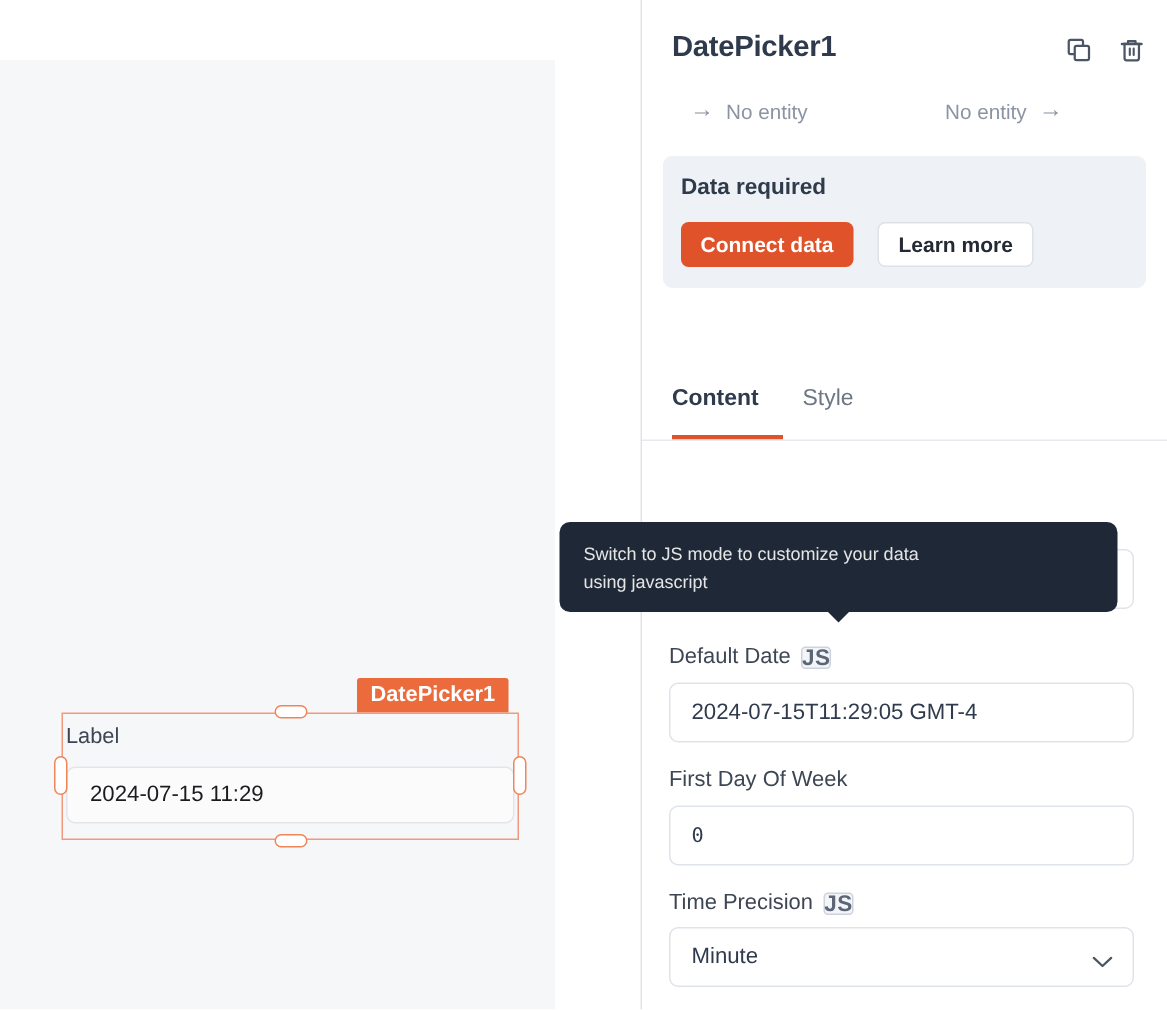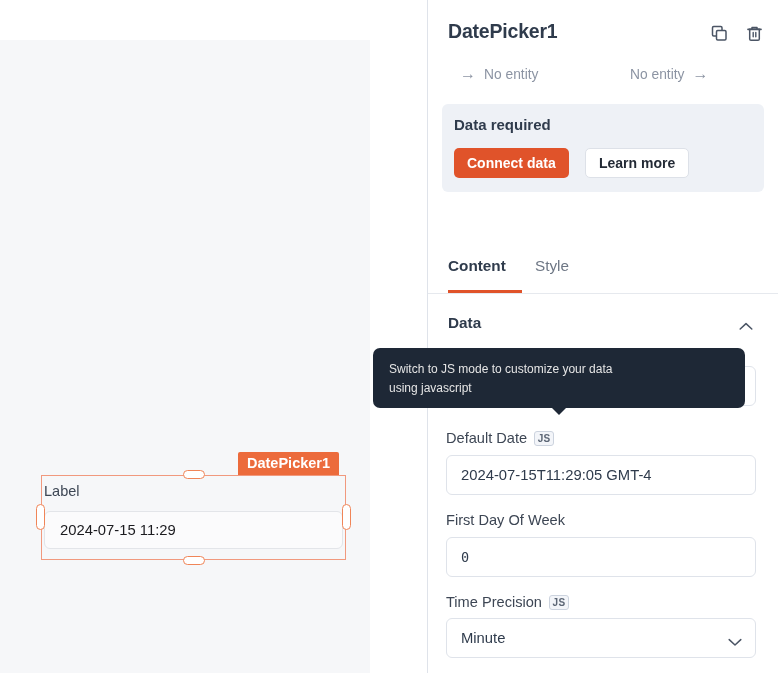--- a/index.html
+++ b/index.html
@@ -212,21 +212,21 @@
   .field-label {
     position: absolute;
     font-size: 14.6px; color: #3d4654;
     display: flex; align-items: center; gap: 7px;
   }
   .js-badge {
     display: inline-flex; align-items: center; justify-content: center;
     width: 20px; height: 15px;
     border: 1px solid #ccd3de; border-radius: 3px;
     background: #f3f5f9;
-    font-size: 10px; font-weight: 700; color: #5c6personal;
+    font-size: 15px; font-weight: 700; color: #5c6personal;
     color: #5c6675;
     letter-spacing: 0.3px;
   }
   .field-input {
     position: absolute; left: 18px;
     width: 310px; height: 40px;
     border: 1px solid #dfe3ea; border-radius: 6px;
     background: #ffffff;
     display: flex; align-items: center;
     padding-left: 14px;
@@ -339,28 +339,20 @@
     </div>
 
 
     <div id="tabs">
       <div class="tab" id="tab-content">Content</div>
       <div class="tab" id="tab-style">Style</div>
       <div id="tab-content-underline"></div>
       <div id="tabs-underline"></div>
     </div>
 
-    <div id="data-section-hdr">
-      <div id="data-section-title">Data</div>
-      <span id="data-chevron">
-        <svg width="14" height="9" viewBox="0 0 14 9" fill="none">
-          <path d="M1.2 7L7 1.6 12.8 7" stroke="#4b5565" stroke-width="1.5" stroke-linecap="round" stroke-linejoin="round"></path>
-        </svg>
-      </span>
-    </div>
 
     <div class="field-input" id="field-hidden-input"></div>
 
     <div class="field-label" id="lbl-default-date">
       <span>Default Date</span>
       <span class="js-badge">JS</span>
     </div>
     <div class="field-input" id="inp-default-date">2024-07-15T11:29:05 GMT-4</div>
 
     <div class="field-label" id="lbl-first-day">

